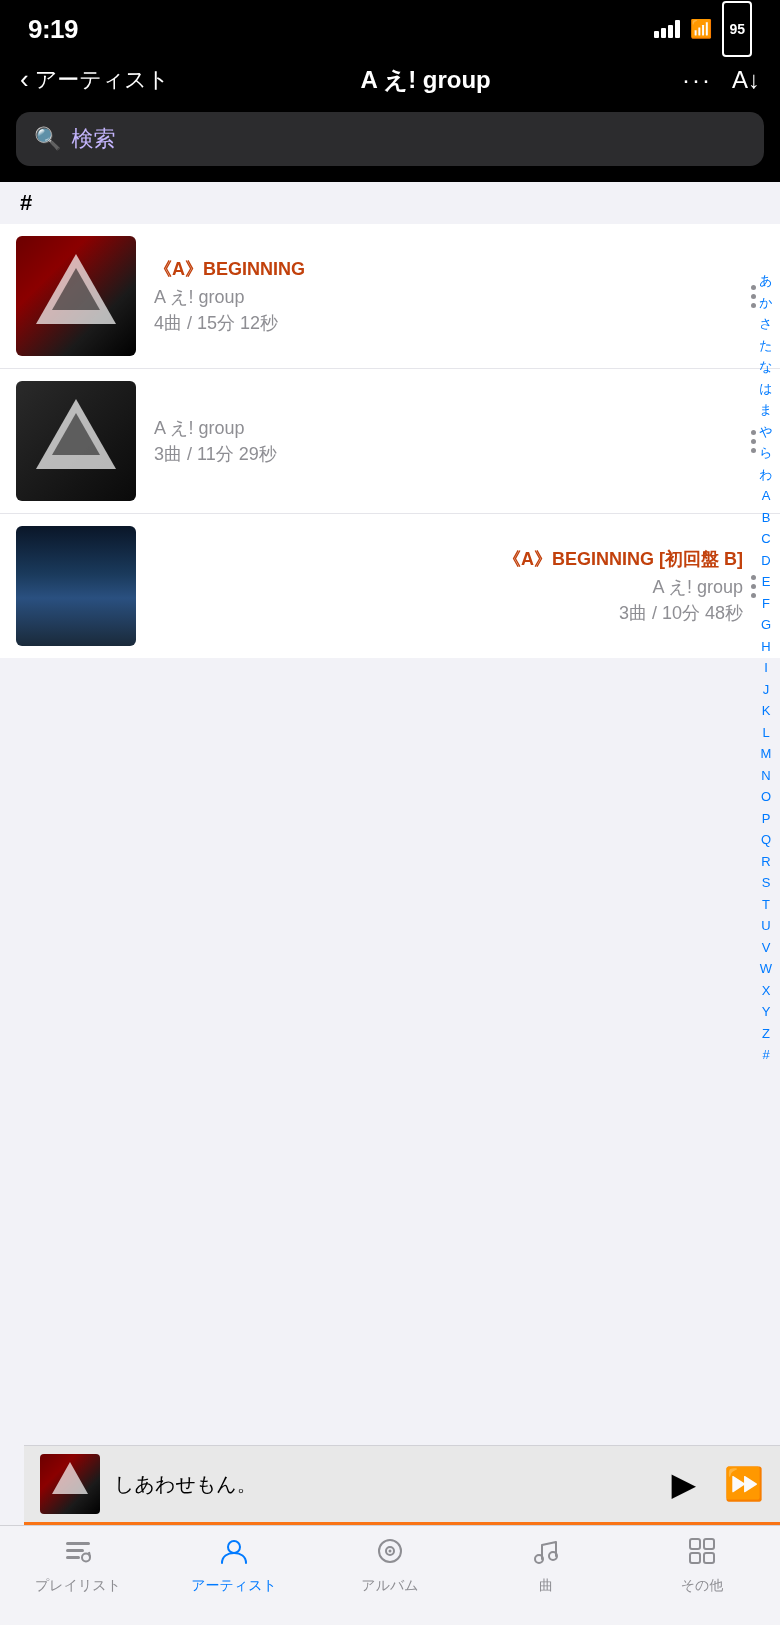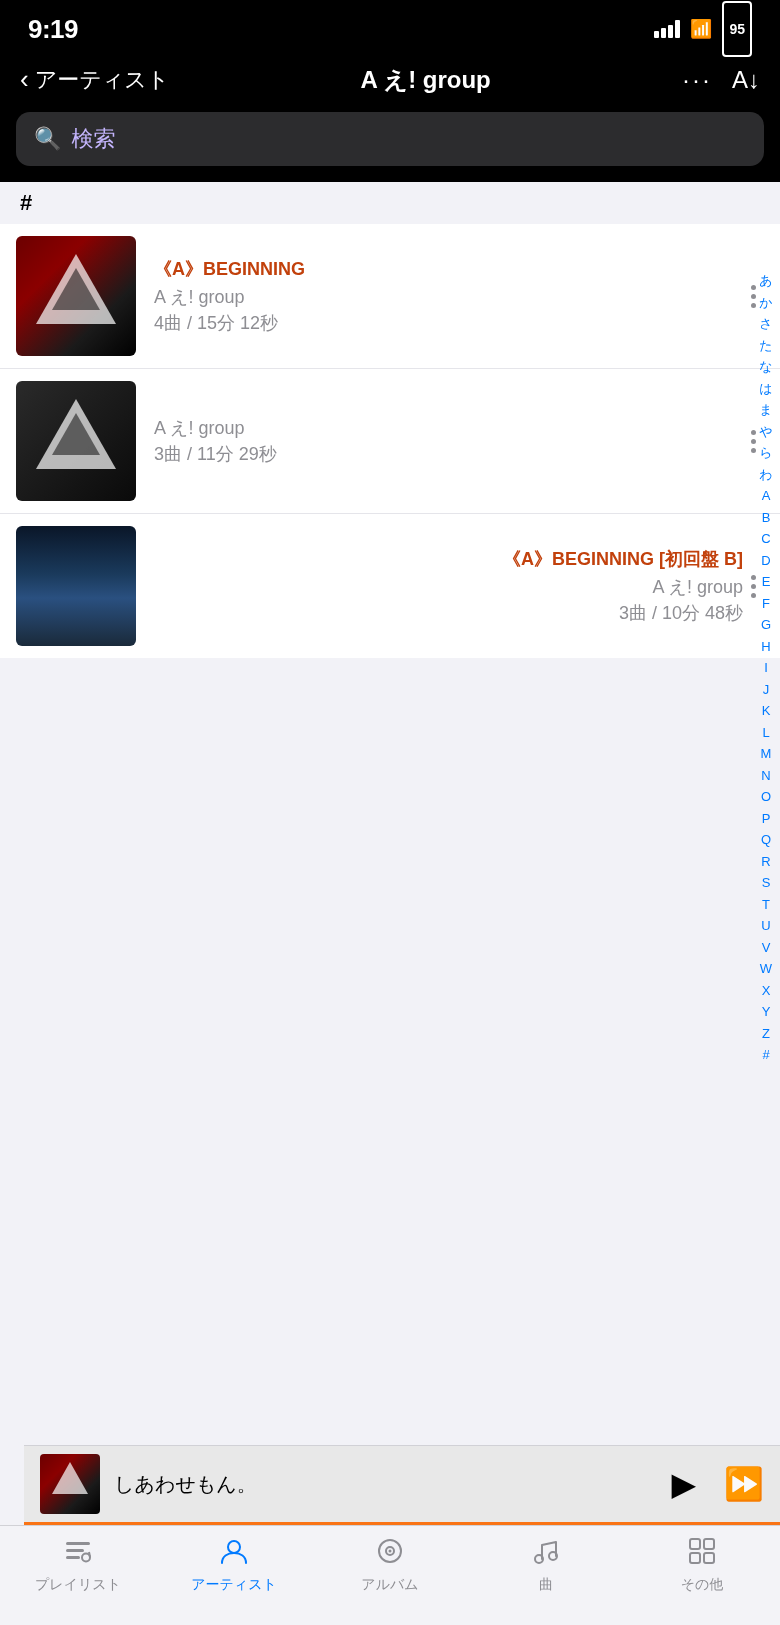--- a/index.html
+++ b/index.html
@@ -297,20 +297,21 @@
       padding-bottom: 20px;
     }
     .tab-item {
       flex: 1;
       display: flex;
       flex-direction: column;
       align-items: center;
       justify-content: center;
       gap: 4px;
       cursor: pointer;
+      font-family: Liberation Mono, monospace;
     }
     .tab-icon {
       font-size: 26px;
       color: #8e8e93;
     }
     .tab-icon.active {
       color: #007aff;
     }
     .tab-label {
       font-size: 14px;

